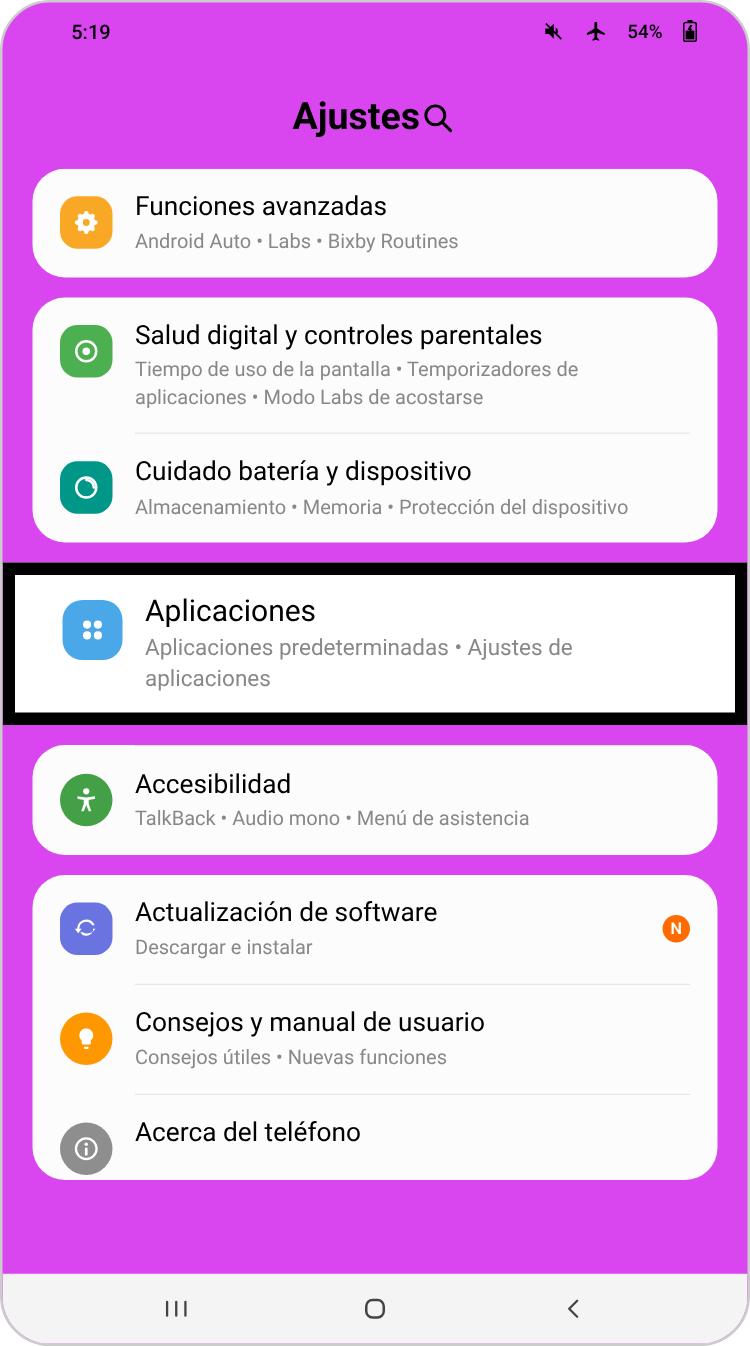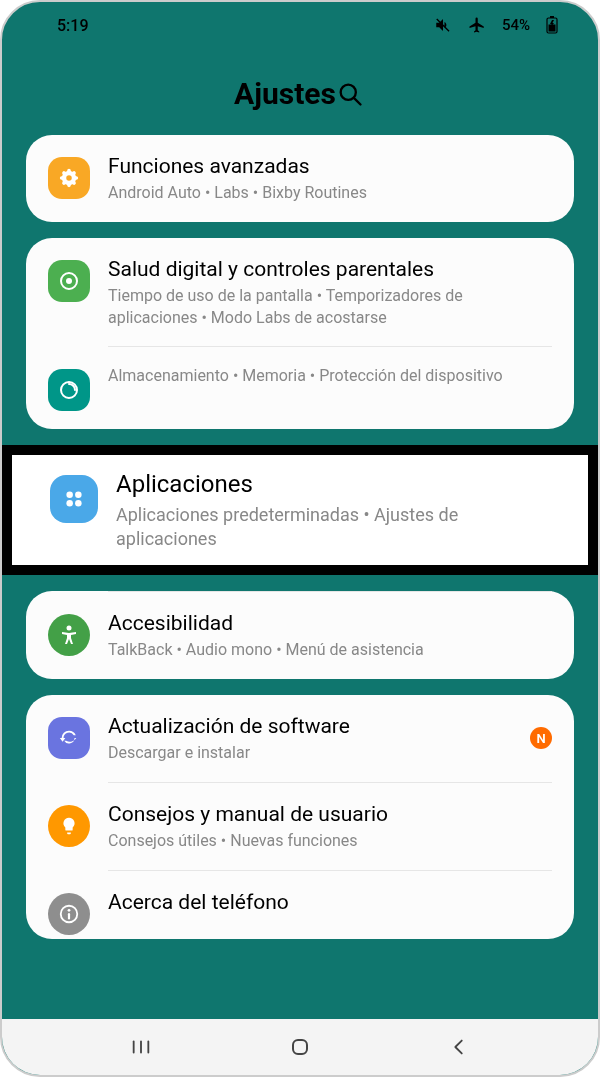--- a/index.html
+++ b/index.html
@@ -8,21 +8,21 @@
     background: #fff;
     width: 600px;
     height: 1077px;
     position: relative;
   }
   .phone-frame {
     width: 600px;
     height: 1077px;
     border: 2px solid #ccc;
     border-radius: 40px;
-    background: #0f766e;
+    background: #d946ef;
     position: relative;
     overflow: hidden;
   }
   .status-bar {
     display: flex;
     justify-content: space-between;
     align-items: center;
     padding: 10px 40px 0 55px;
     height: 36px;
     font-size: 16px;
@@ -216,20 +216,21 @@
       </div>
       <div class="divider"></div>
       <div class="item">
         <div class="item-icon" style="background:#009688">
           <svg width="24" height="24" viewBox="0 0 24 24">
               <circle cx="12" cy="12" r="8" fill="none" stroke="#fff" stroke-width="2"></circle>
               <path d="M12 6a6 6 0 0 1 6 6" fill="none" stroke="#fff" stroke-width="2" stroke-linecap="round"></path>
             </svg>
         </div>
         <div class="item-body">
+          <div class="item-title">Cuidado batería y dispositivo</div>
           <div class="item-sub">Almacenamiento  •  Memoria  •  Protección del dispositivo</div>
         </div>
       </div>
     </div>
 
     <div class="highlight-wrap">
       <div class="highlight-border">
         <div class="item">
           <div class="item-icon" style="background:#4aa8e8">
             <svg width="26" height="26" viewBox="0 0 24 24">

